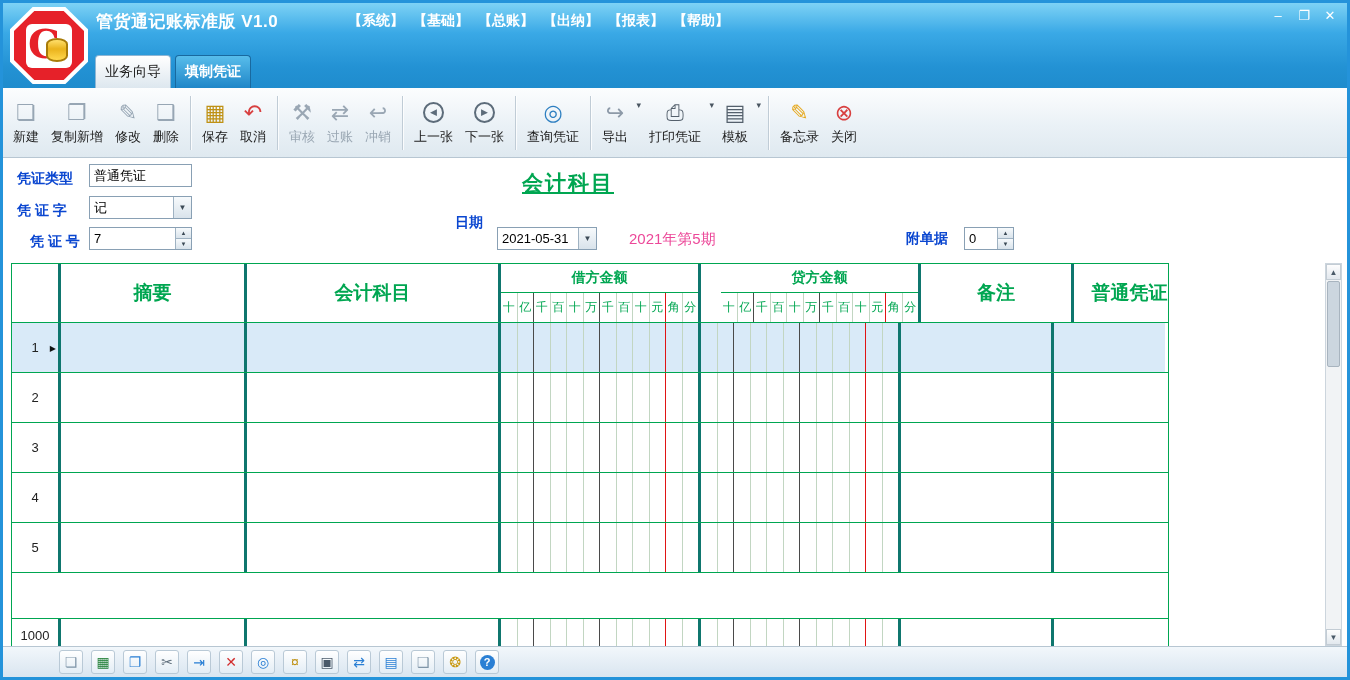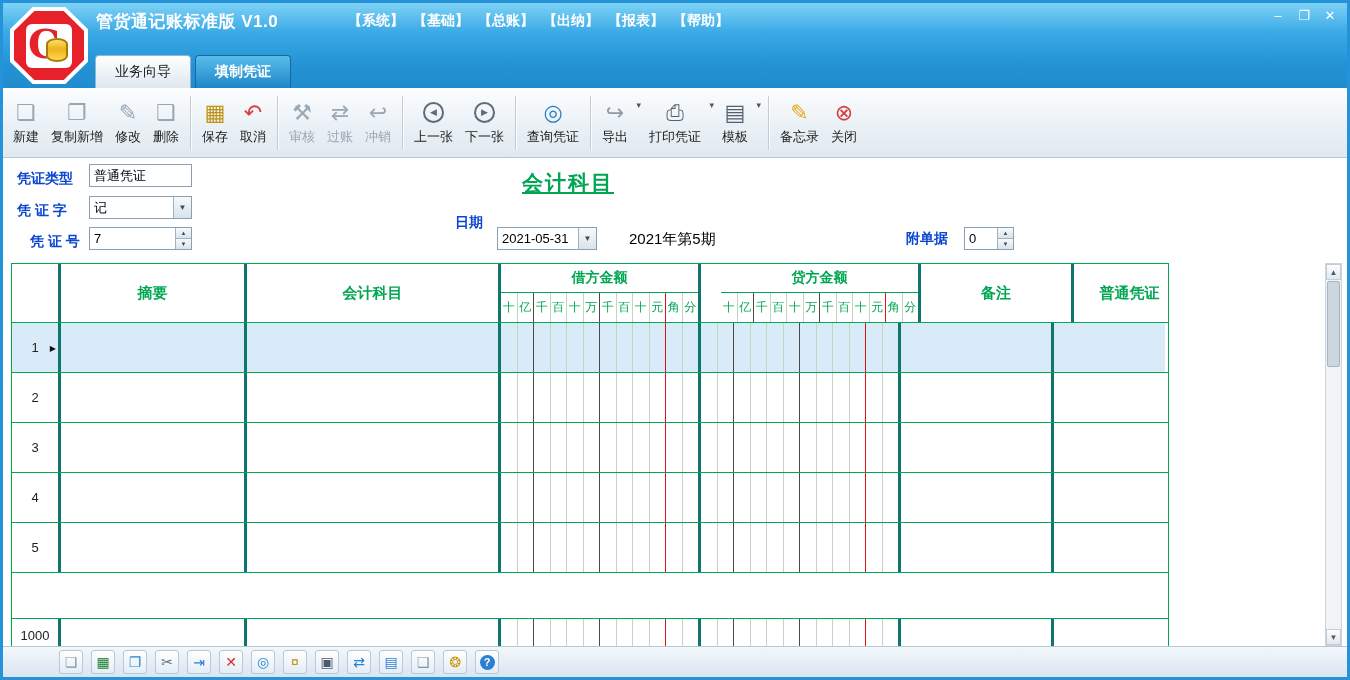--- a/index.html
+++ b/index.html
@@ -8,21 +8,21 @@
 
   
   .titlebar{position:absolute;left:0;top:0;right:0;height:85px;
     background:linear-gradient(180deg,#7dd2f5 0%,#3aa9e6 35%,#2392d4 75%,#1f8ccd 100%)}
   .app-title{position:absolute;left:93px;top:7px;color:#fff;font-size:17px;font-weight:bold;letter-spacing:.5px}
   .menubar{position:absolute;left:345px;top:9px;display:flex;gap:9px}
   .menu-item{color:#fff;font-size:14px;font-weight:bold;cursor:pointer;white-space:nowrap}
   .win-controls{position:absolute;right:4px;top:3px;display:flex}
   .win-controls span{width:26px;height:18px;display:flex;align-items:center;justify-content:center;color:#fff;font-size:13px;cursor:pointer}
   .tabs{position:absolute;left:92px;bottom:0;display:flex;gap:4px;height:33px}
-  .tab{min-width:64px;padding:0 15px;display:flex;align-items:center;justify-content:center;font-size:14px;color:#222;
+  .tab{min-width:64px;padding:0 5px;display:flex;align-items:center;justify-content:center;font-size:14px;color:#222;
     background:linear-gradient(#ffffff,#dde7ef);border:1px solid #8fb6d4;border-bottom:none;border-radius:4px 4px 0 0;cursor:pointer;white-space:nowrap}
   .tab.active{background:linear-gradient(#58bdeb,#1f86c8);color:#fff;font-weight:bold;border-color:#19699f}
 
   
   .logo{position:absolute;left:7px;top:4px;width:78px;height:77px;background:#fff;
     clip-path:polygon(29% 0,71% 0,100% 29%,100% 71%,71% 100%,29% 100%,0 71%,0 29%)}
   .logo-red{position:absolute;left:4px;top:4px;right:4px;bottom:4px;background:#e62129;
     clip-path:polygon(29% 0,71% 0,100% 29%,100% 71%,71% 100%,29% 100%,0 71%,0 29%);display:flex;align-items:center;justify-content:center}
   .logo-box{width:46px;height:44px;background:#fff;border-radius:6px;position:relative}
   .logo-c{color:#e62129;font-size:40px;font-weight:bold;font-family:"DejaVu Serif",serif;position:absolute;left:2px;top:-4px}
@@ -46,31 +46,31 @@
   .form-area{position:absolute;left:0;top:156px;right:0;height:102px;background:#fff}
   .flabel{position:absolute;color:#0a46d0;font-weight:bold;font-size:14px;line-height:23px;white-space:pre}
   .ftext{position:absolute;height:23px;border:1px solid #89a0b4;font:13px "Liberation Sans",sans-serif;padding:0 4px;box-sizing:border-box;background:#fff}
   .combo,.spin{position:absolute;height:23px;border:1px solid #89a0b4;background:#fff;display:flex;box-sizing:border-box}
   .cval{flex:1;font-size:13px;display:flex;align-items:center;padding-left:4px;overflow:hidden}
   .cbtn{width:17px;border-left:1px solid #9fb2c2;background:linear-gradient(#f7fafc,#d9e3eb);display:flex;align-items:center;justify-content:center;font-size:8px;color:#3c4a56;cursor:pointer}
   .spinbtns{width:15px;border-left:1px solid #9fb2c2;display:flex;flex-direction:column}
   .sb{flex:1;background:linear-gradient(#f7fafc,#d9e3eb);display:flex;align-items:center;justify-content:center;font-size:6px;color:#3c4a56;cursor:pointer}
   .sb:first-child{border-bottom:1px solid #9fb2c2}
   .center-title{position:absolute;left:498px;top:10px;width:134px;text-align:center;color:#00a651;font-size:21px;font-weight:bold;text-decoration:underline;letter-spacing:2px}
-  .period{position:absolute;left:626px;top:68px;font-size:15px;color:#000000;line-height:23px}
+  .period{position:absolute;left:626px;top:68px;font-size:15px;color:#ec4899;line-height:23px}
 
   
   .grid{position:absolute;left:8px;top:260px;width:1156px;background:#fff;border:1px solid #00a651;box-sizing:content-box}
   .grow{display:flex;border-bottom:1px solid #00a651}
   .grow.filler{border-bottom:none}
   .grow.lastrow{border-top:1px solid #00a651;border-bottom:none}
   .hrow{height:58px}
   .gc{flex:none;box-sizing:border-box;border-right:3px solid #0f766e}
   .gc:last-child{border-right:none}
-  .hc{display:flex;align-items:center;justify-content:center;color:#00a651;font-weight:bold;font-size:15px}
+  .hc{display:flex;align-items:center;justify-content:center;color:#00a651;font-weight:bold;font-size:19px}
   .ah{display:flex;flex-direction:column}
   .ahl{height:29px;border-bottom:1px solid #00a651;display:flex;align-items:center;justify-content:center;color:#00a651;font-weight:bold;font-size:14px;box-sizing:border-box}
   .digits{flex:1;display:flex}
   .dcell{flex:1;box-sizing:border-box}
   .dcell.lt{border-right:1px solid #c2d6c2}
   .dcell.dk{border-right:1px solid #4a4a4a}
   .dcell.rd{border-right:1px solid #e01414}
   .hd{display:flex;align-items:center;justify-content:center;color:#00a651;font-size:12px}
   .dg{display:flex}
   .rn{display:flex;align-items:center;justify-content:center;font-size:13px;color:#222;position:relative}

